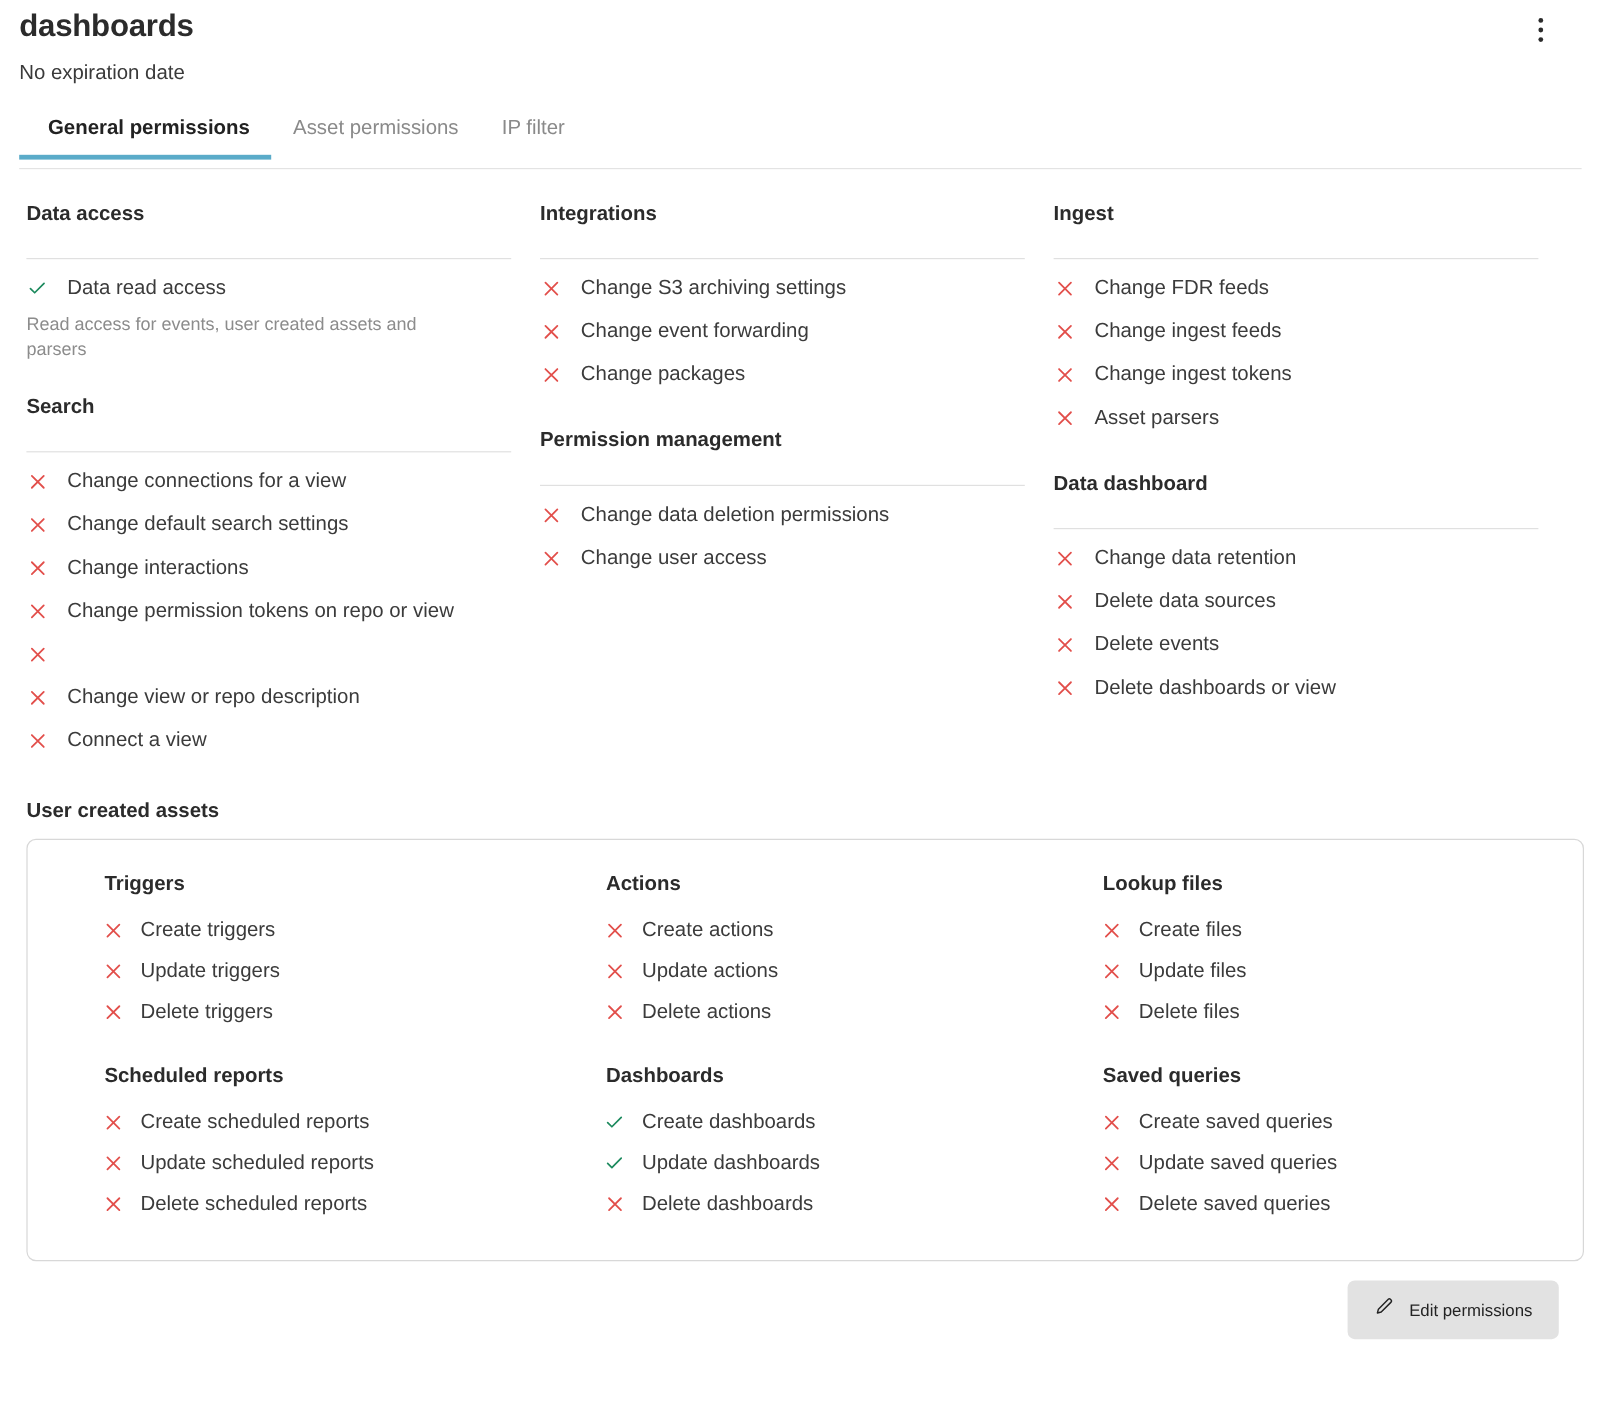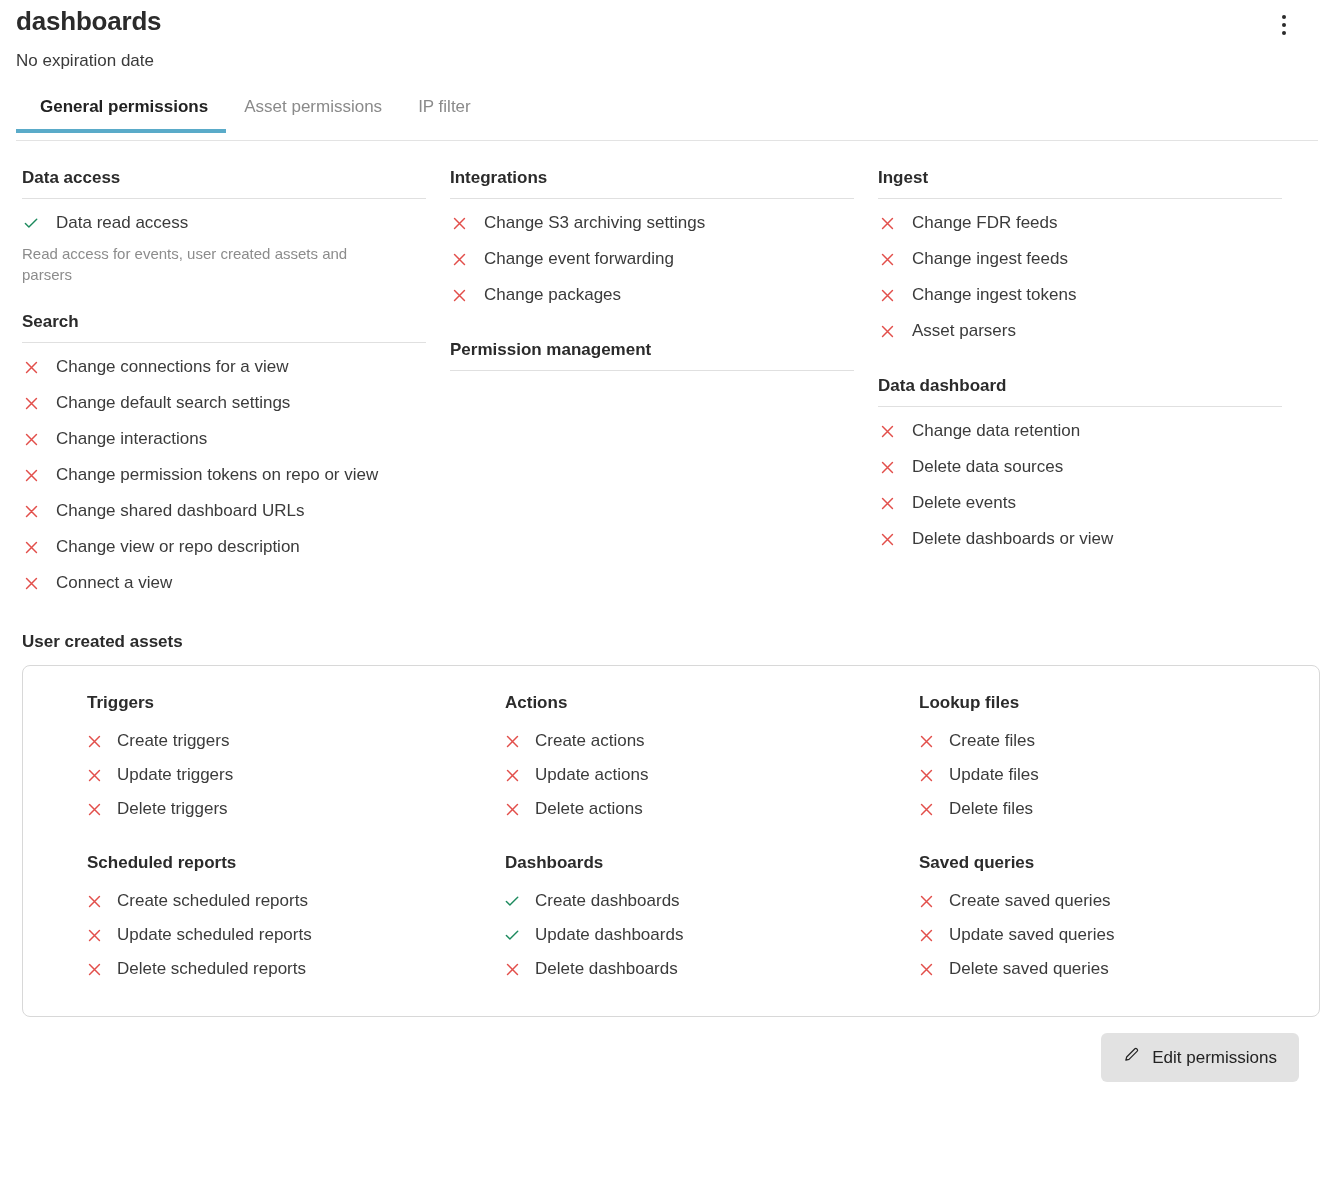--- a/index.html
+++ b/index.html
@@ -111,21 +111,21 @@
   .column { width: 404px; }
 
   .group { margin-bottom: 26px; }
   .group:last-child { margin-bottom: 0; }
 
   .group-title {
     font-size: 17px;
     font-weight: bold;
     color: #2b2b2b;
     line-height: 22px;
-    padding-bottom: 9px;
+    padding-bottom: 26px;
     border-bottom: 1px solid #e0e0e0;
   }
 
   .perm-list {
     list-style: none;
     margin: 0;
     padding: 6px 0 0 0;
   }
   .perm-item {
     display: flex;
@@ -198,21 +198,21 @@
     padding: 16px 19px 0 0;
   }
   .edit-button {
     display: inline-flex;
     align-items: center;
     gap: 12px;
     background: #e2e2e2;
     border: none;
     border-radius: 6px;
     padding: 13px 22px;
-    font-size: 17px;
+    font-size: 14px;
     color: #232323;
     font-family: inherit;
     cursor: pointer;
     line-height: 22px;
   }
   .pencil-icon { display: block; }
 </style>
 </head>
 <body>
 
@@ -284,21 +284,20 @@
                 </svg>
               </span>
               <span class="perm-label">Change permission tokens on repo or view</span>
             </li>
             <li class="perm-item">
               <span class="perm-icon">
                 <svg width="17" height="17" viewBox="0 0 24 24" fill="none" stroke="#e24f4b" stroke-width="2.1" stroke-linecap="round">
                   <path d="M5 5l14 14M19 5L5 19"></path>
                 </svg>
               </span>
-              <span class="perm-label">Change shared dashboard URLs</span>
             </li>
             <li class="perm-item">
               <span class="perm-icon">
                 <svg width="17" height="17" viewBox="0 0 24 24" fill="none" stroke="#e24f4b" stroke-width="2.1" stroke-linecap="round">
                   <path d="M5 5l14 14M19 5L5 19"></path>
                 </svg>
               </span>
               <span class="perm-label">Change view or repo description</span>
             </li>
             <li class="perm-item">
@@ -337,20 +336,38 @@
                 <svg width="17" height="17" viewBox="0 0 24 24" fill="none" stroke="#e24f4b" stroke-width="2.1" stroke-linecap="round">
                   <path d="M5 5l14 14M19 5L5 19"></path>
                 </svg>
               </span>
               <span class="perm-label">Change packages</span>
             </li>
           </ul>
         </div>
         <div class="group">
           <div class="group-title">Permission management</div>
+          <ul class="perm-list">
+            <li class="perm-item">
+              <span class="perm-icon">
+                <svg width="17" height="17" viewBox="0 0 24 24" fill="none" stroke="#e24f4b" stroke-width="2.1" stroke-linecap="round">
+                  <path d="M5 5l14 14M19 5L5 19"></path>
+                </svg>
+              </span>
+              <span class="perm-label">Change data deletion permissions</span>
+            </li>
+            <li class="perm-item">
+              <span class="perm-icon">
+                <svg width="17" height="17" viewBox="0 0 24 24" fill="none" stroke="#e24f4b" stroke-width="2.1" stroke-linecap="round">
+                  <path d="M5 5l14 14M19 5L5 19"></path>
+                </svg>
+              </span>
+              <span class="perm-label">Change user access</span>
+            </li>
+          </ul>
         </div>
       </div>
       <div class="column">
         <div class="group">
           <div class="group-title">Ingest</div>
           <ul class="perm-list">
             <li class="perm-item">
               <span class="perm-icon">
                 <svg width="17" height="17" viewBox="0 0 24 24" fill="none" stroke="#e24f4b" stroke-width="2.1" stroke-linecap="round">
                   <path d="M5 5l14 14M19 5L5 19"></path>

